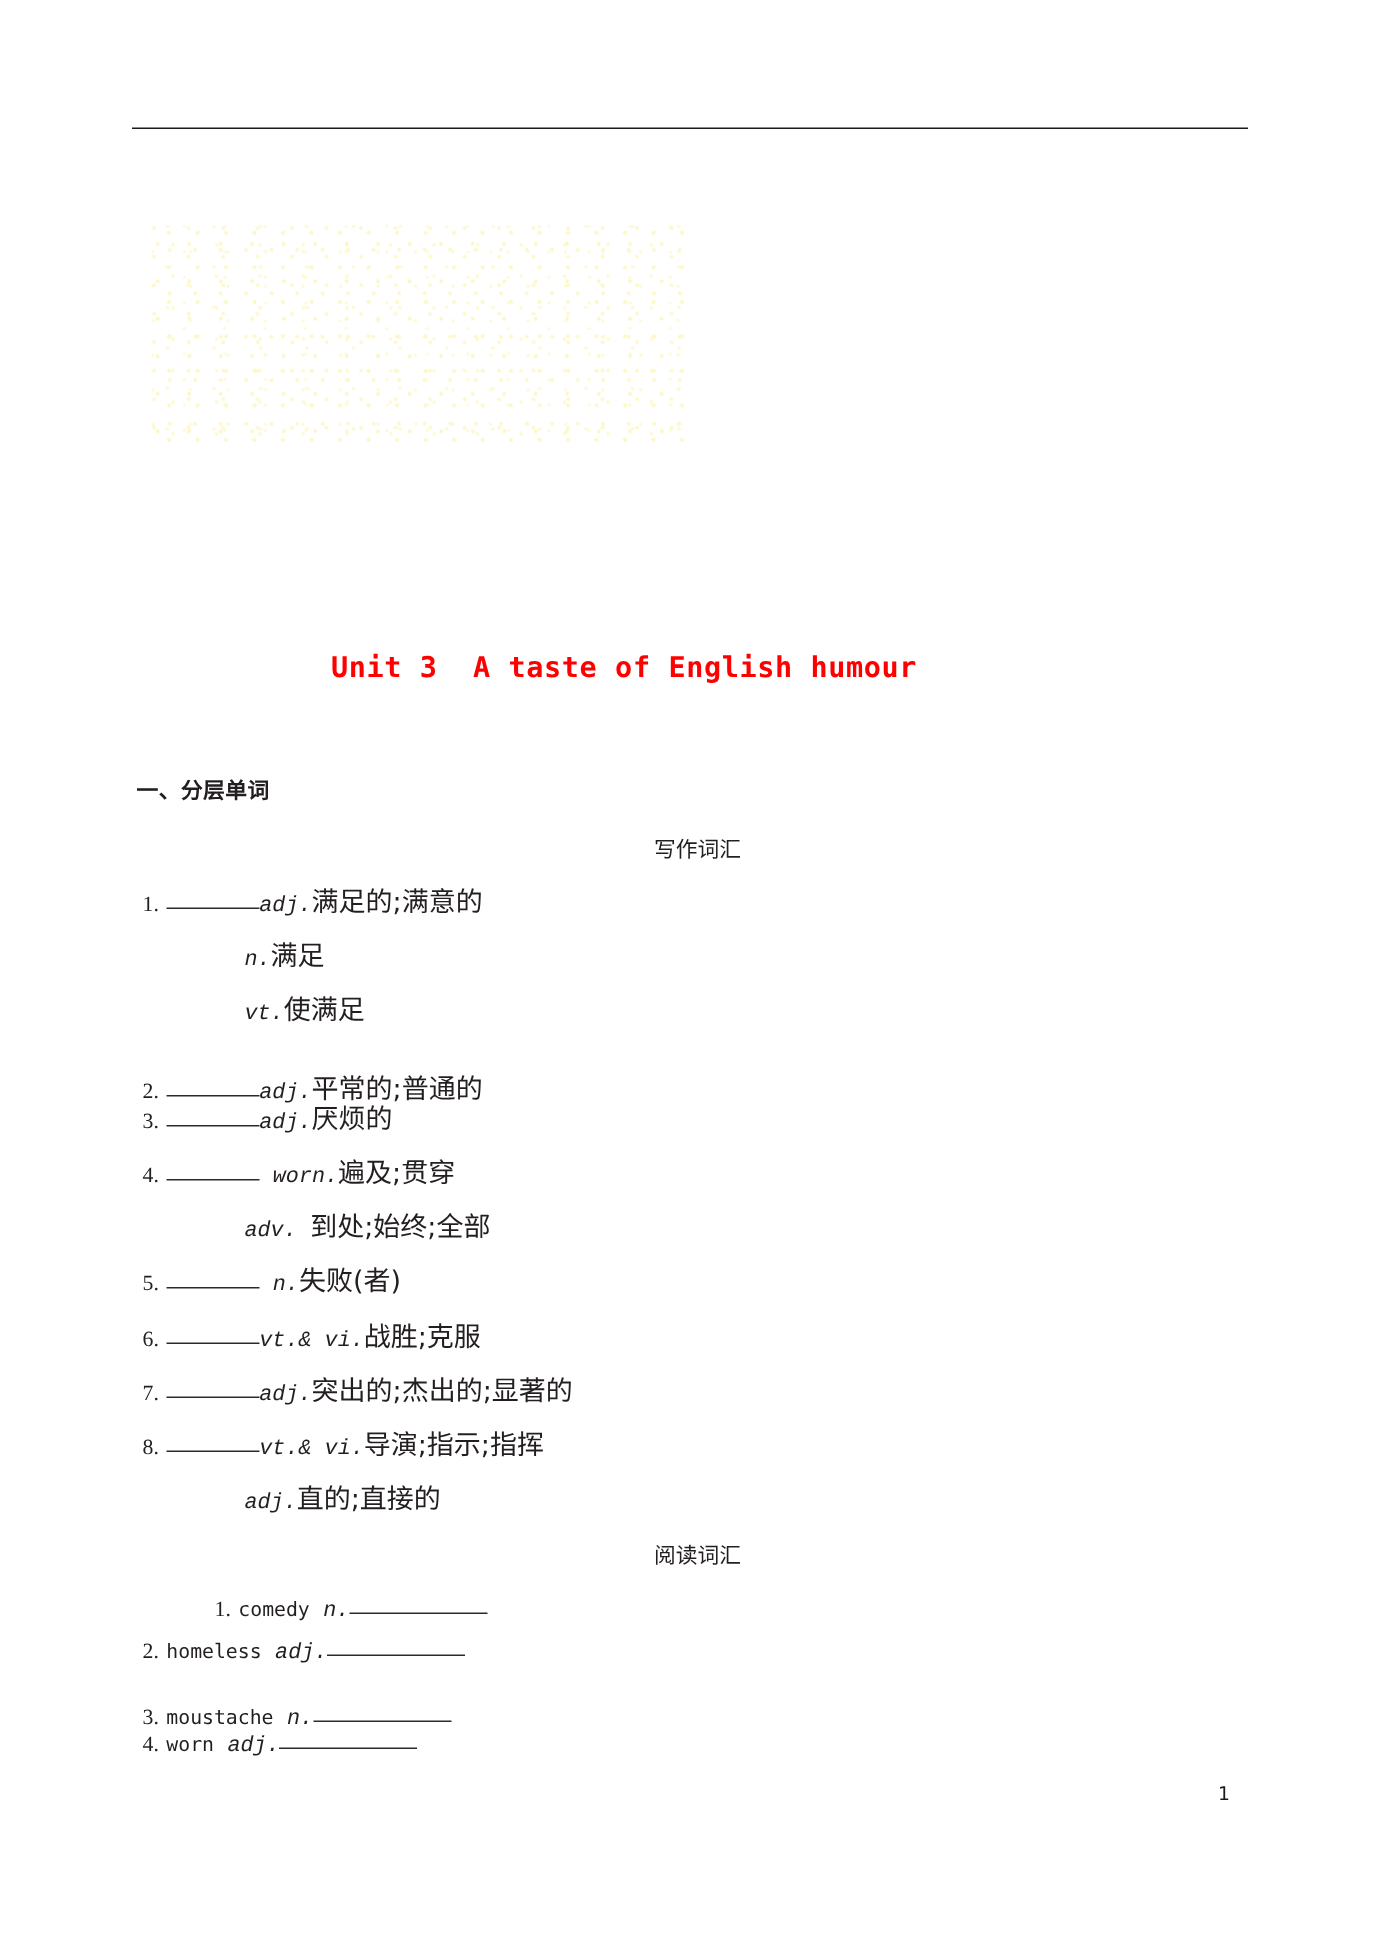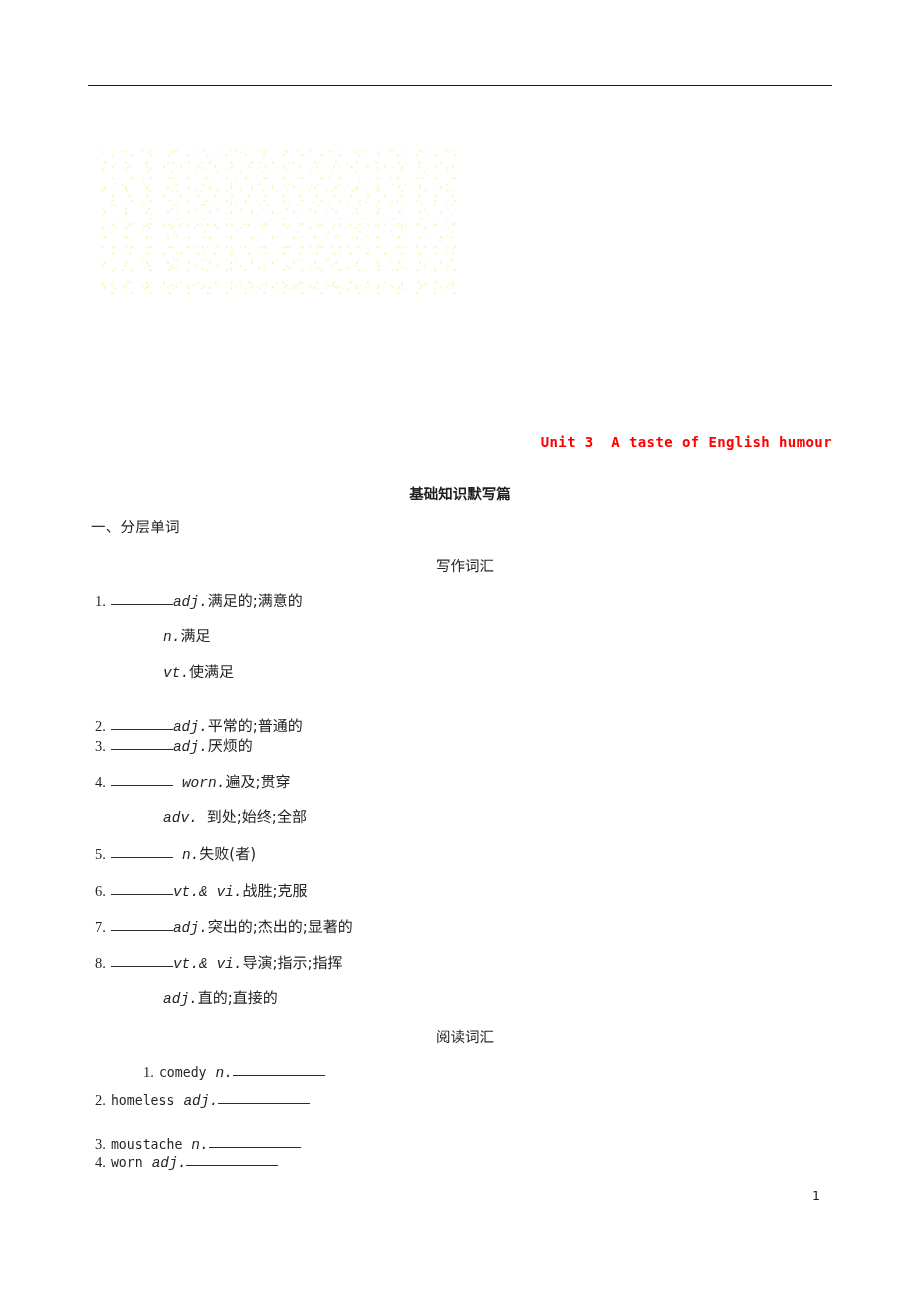--- a/index.html
+++ b/index.html
@@ -57,24 +57,24 @@
     height: 0;
     border-top: 1.6px solid #1a1a1a;
   }
 
   
   .unit-title {
     position: absolute;
     left: 0;
     top: 434px;
     width: 832px;
-    text-align: right;
+    text-align: center;
     font-family: "DejaVu Sans Mono", "Liberation Mono", monospace;
     font-weight: bold;
-    font-size: 14px;
+    font-size: 19px;
     letter-spacing: 0.4px;
     white-space: pre;
   }
 
   
   .caption {
     position: absolute;
     left: 0;
     width: 920px;
     text-align: center;
@@ -85,21 +85,21 @@
   .cap-main   { top: 482px; }
   .cap-write  { top: 554px; left: 5px; width: 920px; }
   .cap-read   { top: 1025px; left: 5px; width: 920px; }
 
   
   .sec-heading {
     position: absolute;
     left: 91px;
     top: 515px;
     font-family: "DejaVu Sans", "Liberation Sans", sans-serif;
-    font-weight: normal;
+    font-weight: bold;
     font-size: 14.5px;
     letter-spacing: 0.3px;
     text-align: right;
   }
 
   
   .entry {
     position: absolute;
     left: 95px;
     font-size: 14.5px;
@@ -119,21 +119,21 @@
     height: 11px;
   }
 
   .pos {
     font-family: Liberation Mono, monospace;
     font-style: italic;
   }
 
   .cn {
     font-family: "DejaVu Sans", "Liberation Sans", sans-serif;
-    font-size: 15px;
+    font-size: 18px;
   }
 
   .word {
     font-family: "DejaVu Sans Mono", "Liberation Mono", monospace;
     font-size: 13.2px;
   }
 
   .sp { display: inline-block; width: 5px; }
   .sp-wide { display: inline-block; width: 9px; }
 
@@ -154,21 +154,20 @@
 <body>
 
 <div class="page">
 
   <div class="watermark"></div>
 
   <div class="top-rule"></div>
 
   <div class="unit-title" style="color: rgb(255, 0, 0);">Unit 3  A taste of English humour</div>
 
-  <div class="caption bold cap-main">基础知识默写篇</div>
 
   <div class="sec-heading">一、分层单词</div>
 
   <div class="caption cap-write">写作词汇</div>
 
   <div id="writing-list">
       <div class="entry" style="top: 593px;"><span class="num">1.</span><span class="sp"></span><span class="blank" style="width:62px"></span><span class="pos">adj.</span><span class="cn">满足的;满意的</span></div>
       <div class="entry cont" style="top: 629.2px;"><span class="pos">n.</span><span class="cn">满足</span></div>
       <div class="entry cont" style="top: 665.4px;"><span class="pos">vt.</span><span class="cn">使满足</span></div>
       <div class="entry" style="top: 698px; margin-top: 20px;"><span class="num">2.</span><span class="sp"></span><span class="blank" style="width:62px"></span><span class="pos">adj.</span><span class="cn">平常的;普通的</span></div>

